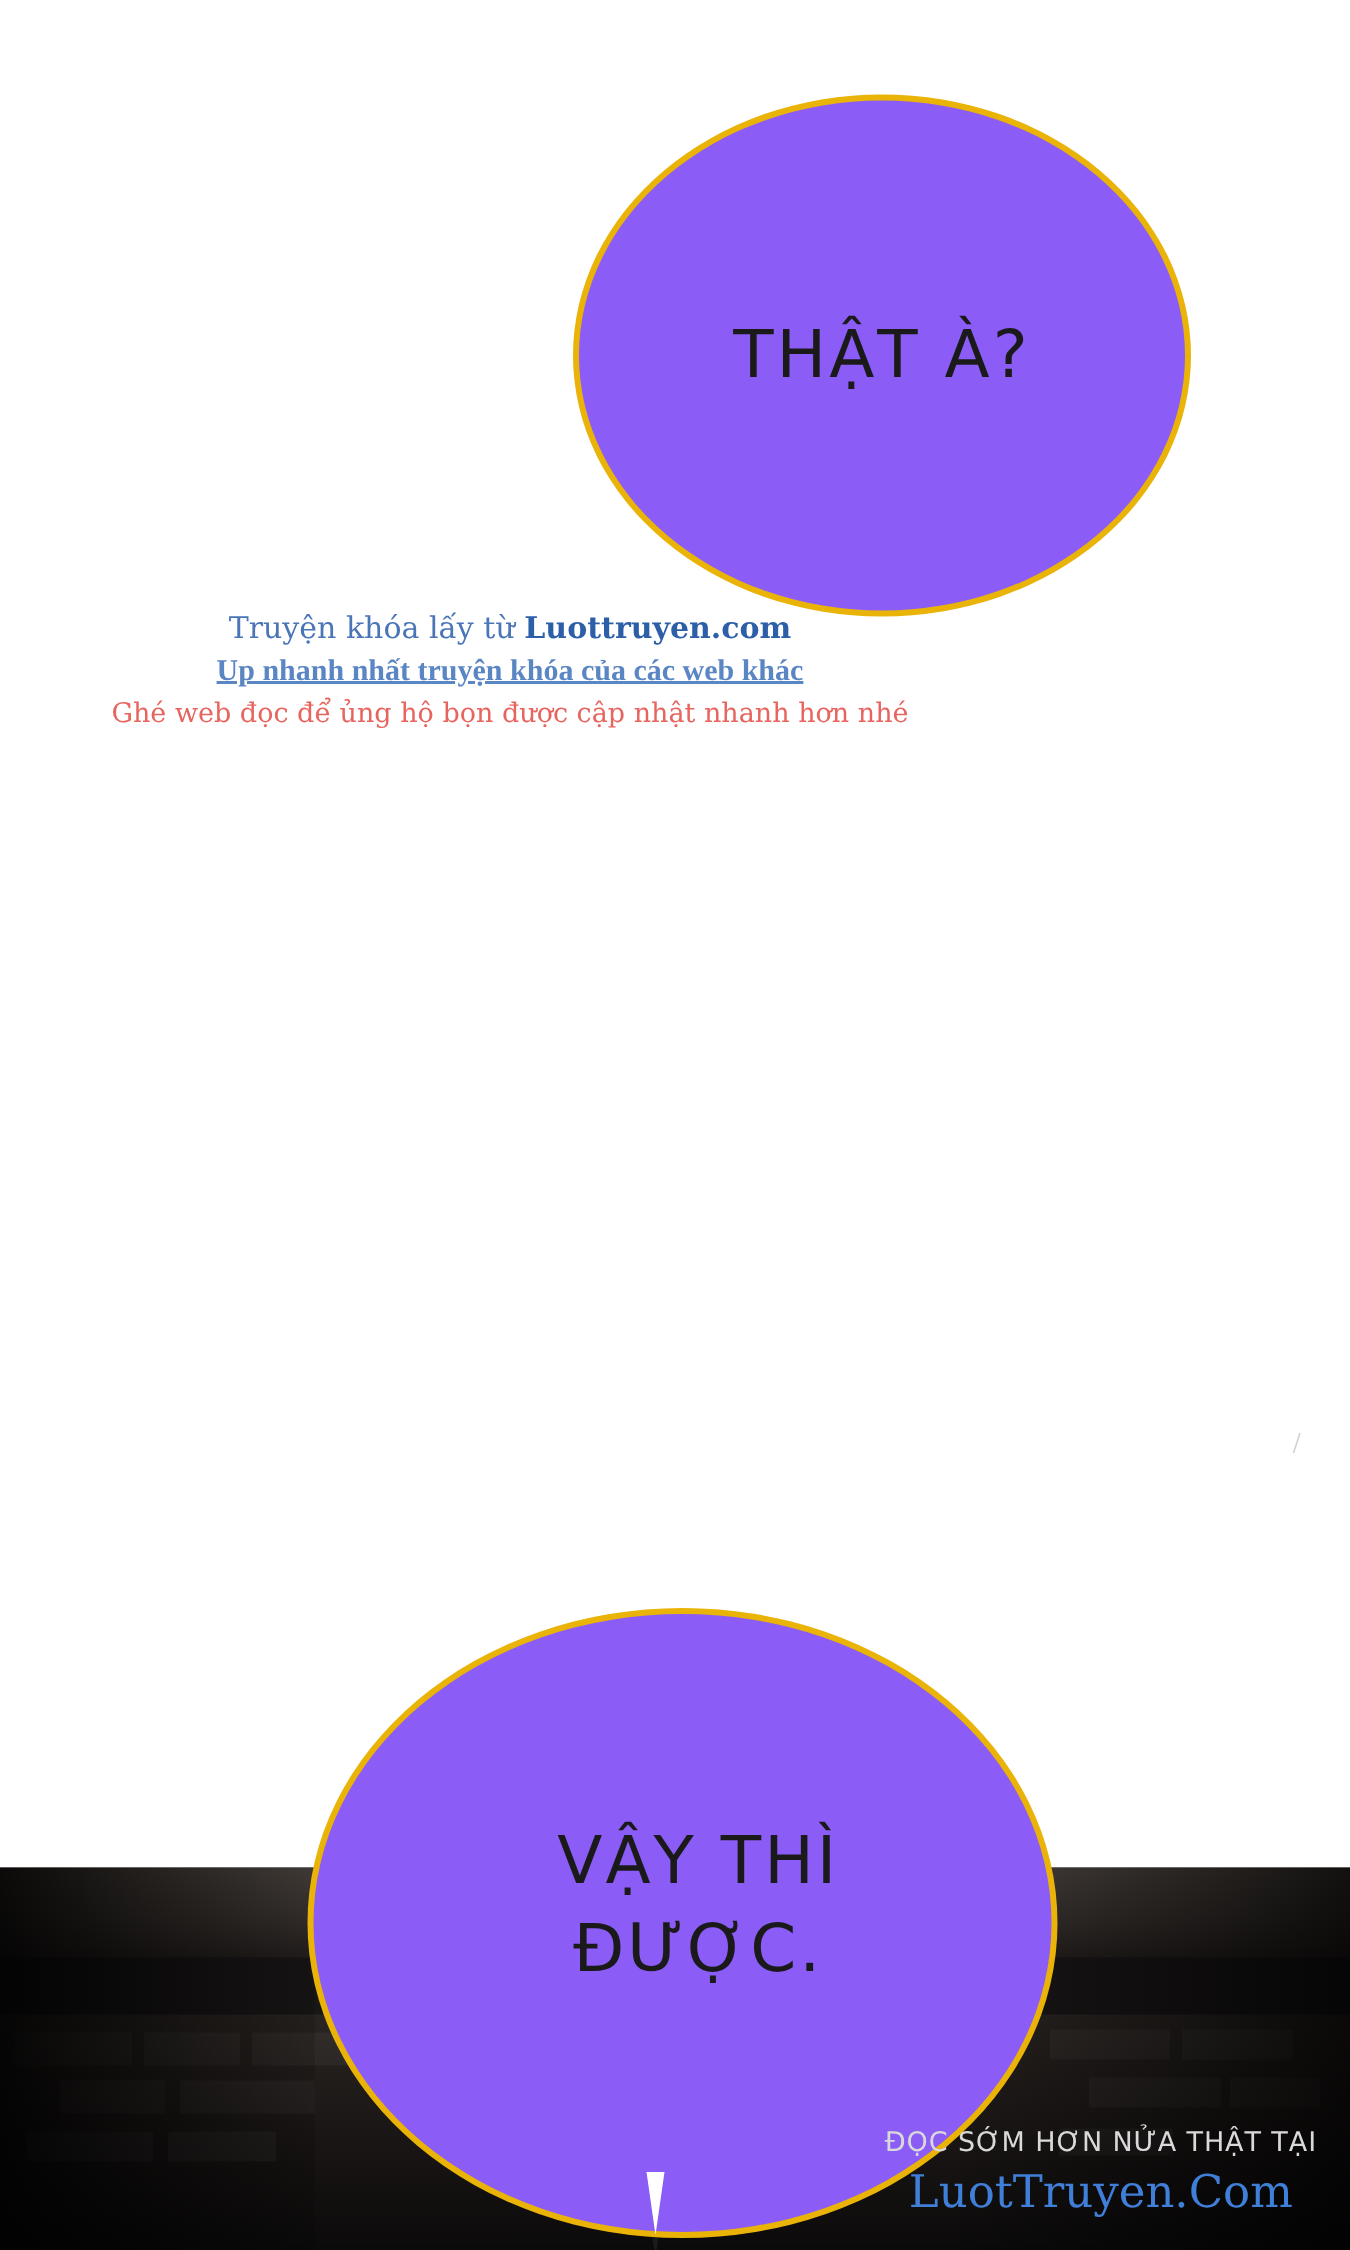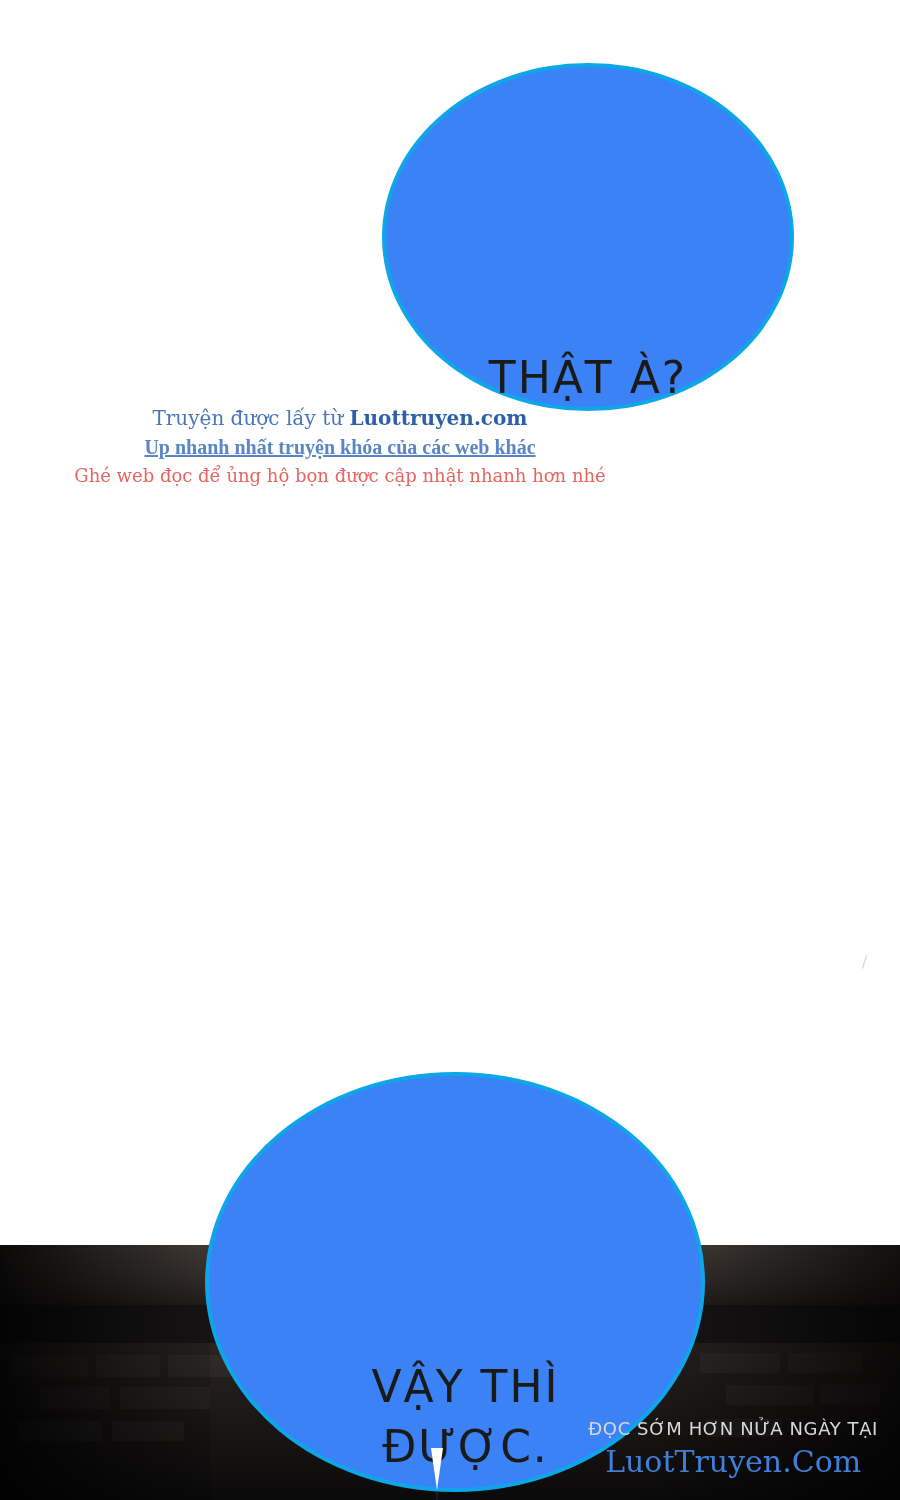--- a/index.html
+++ b/index.html
@@ -17,26 +17,26 @@
 
   .page {
     position: absolute;
     inset: 0;
     background: #ffffff;
   }
 
   
   .bubble {
     position: absolute;
-    background: #3b82f6;
-    border: 4px solid #0ea5e9;
+    background: #8b5cf6;
+    border: 4px solid #eab308;
     border-radius: 50%;
     box-sizing: border-box;
     display: flex;
-    align-items: flex-end;
+    align-items: center;
     justify-content: center;
     text-align: center;
     z-index: 5;
   }
   .bubble-text {
     color: #1a1a1a;
     font-family: "DejaVu Sans", sans-serif;
     letter-spacing: 2px;
     line-height: 1.35;
     white-space: pre-line;
@@ -239,31 +239,31 @@
   </div>
 
   <div class="tick"></div>
 
   <div class="bubble" id="bubble-top">
     <span class="bubble-text">THẬT À?</span>
   </div>
 
   <div class="credit">
     <div class="credit-line1">
-      <span>Truyện được lấy từ </span><span class="strong">Luottruyen.com</span>
+      <span>Truyện khóa lấy từ </span><span class="strong">Luottruyen.com</span>
     </div>
     <div class="credit-line2">Up nhanh nhất truyện khóa của các web khác</div>
     <div class="credit-line3">Ghé web đọc để ủng hộ bọn được cập nhật nhanh hơn nhé</div>
   </div>
 
   <div class="bubble-tail"></div>
   <div class="bubble-tail-inner"></div>
   <div class="bubble" id="bubble-bottom">
     <span class="bubble-text">VẬY THÌ
 ĐƯỢC.</span>
   </div>
 
   <div class="footer-wm">
-    <div class="footer-wm-top">ĐỌC SỚM HƠN NỬA NGÀY TẠI</div>
+    <div class="footer-wm-top">ĐỌC SỚM HƠN NỬA THẬT TẠI</div>
     <div class="footer-wm-bottom">LuotTruyen.Com</div>
   </div>
 
 </div>
 
 </body></html>

